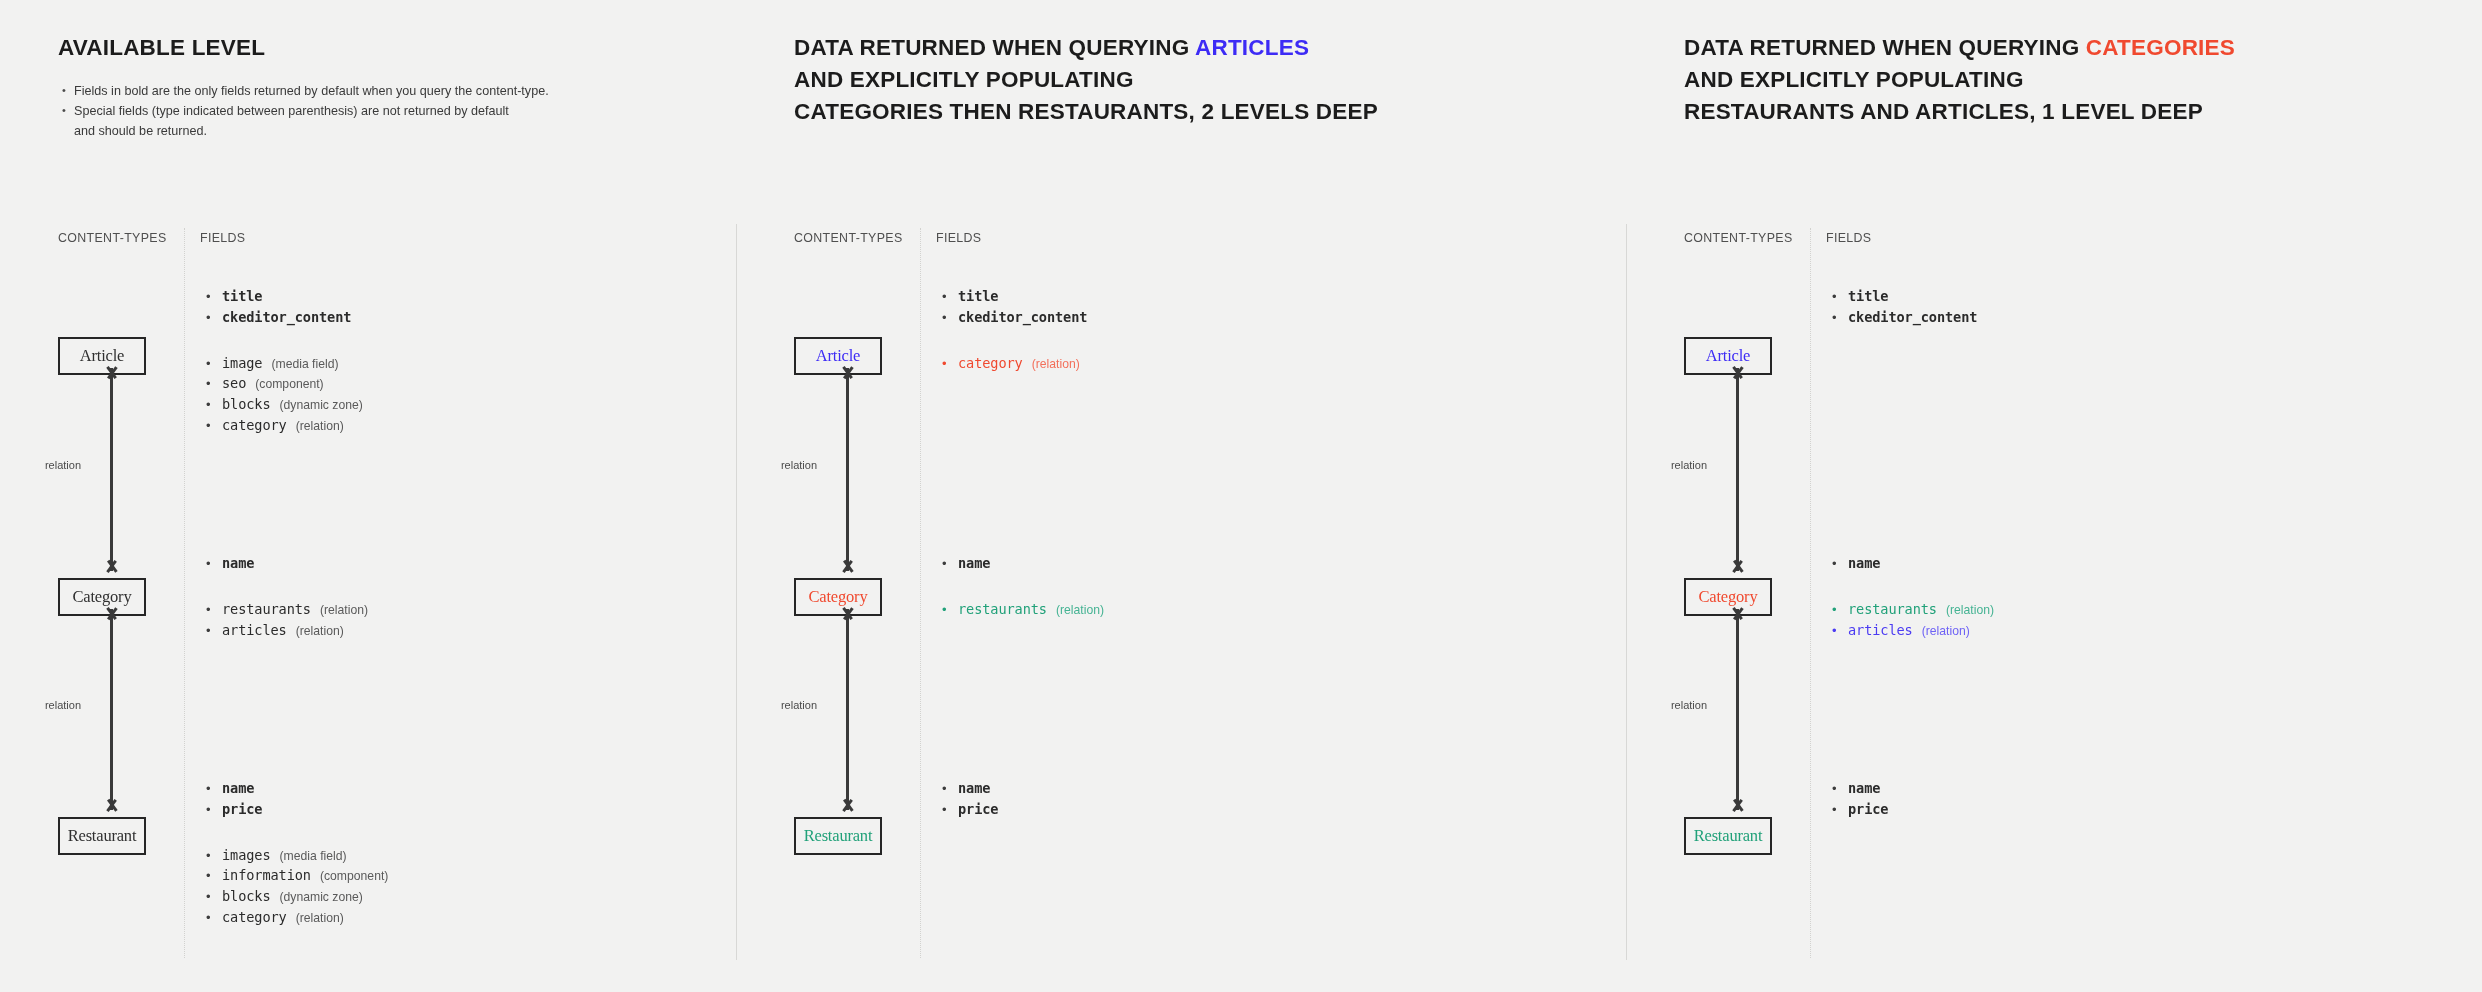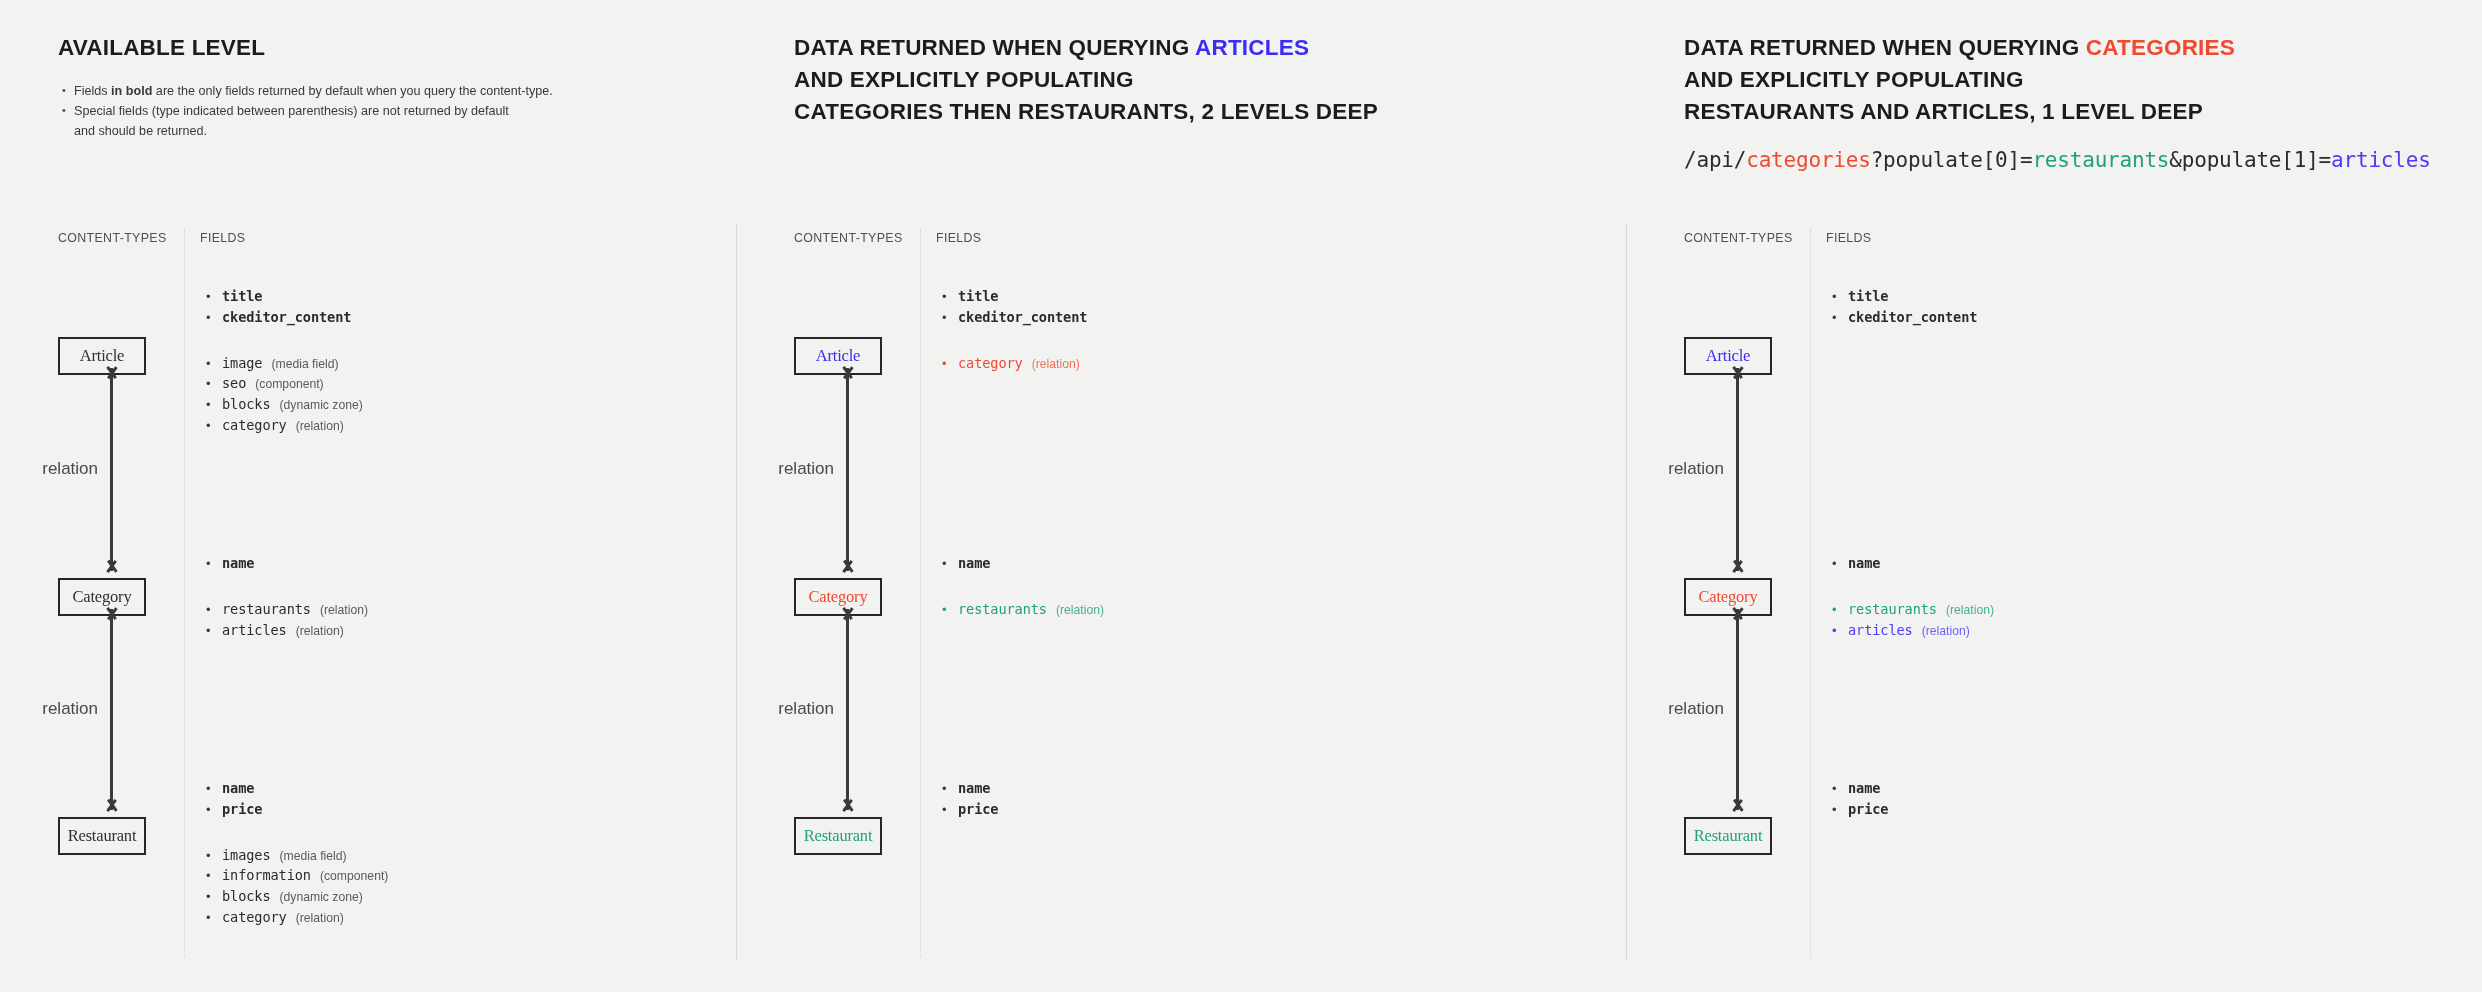--- a/index.html
+++ b/index.html
@@ -70,21 +70,21 @@
     line-height: 1.58;
     color: #3a3a3a;
   }
   .note-bullet {
     width: 12px;
     flex: 0 0 12px;
     font-size: 11px;
     line-height: 1.62;
     color: #4a4a4a;
   }
-  .note-text b { font-weight: 700; }
+  .note-text b { font-weight: 400; }
   .note-sub {
     padding-left: 12px;
     font-size: 12.6px;
     line-height: 1.58;
     color: #3a3a3a;
   }
 
   
   .url-line {
     position: absolute;
@@ -183,23 +183,23 @@
     height: 14px;
     background: #3a3a3a;
   }
   .arrow-up::before  { left: 3.5px;  top: -1px; transform: rotate(-36deg); transform-origin: top center; }
   .arrow-up::after   { left: 13px;   top: -1px; transform: rotate(36deg);  transform-origin: top center; }
   .arrow-down::before{ left: 3.5px;  bottom: -1px; transform: rotate(36deg); transform-origin: bottom center; }
   .arrow-down::after { left: 13px;   bottom: -1px; transform: rotate(-36deg); transform-origin: bottom center; }
 
   .rel-label {
     position: absolute;
-    font-size: 17px;
+    font-size: 11px;
     color: #4a4a4a;
-    text-align: right;
+    text-align: center;
     width: 70px;
     font-family: "Liberation Sans", sans-serif;
   }
   .rel-label.r1 { left: 28px; top: 459px; }
   .rel-label.r2 { left: 28px; top: 699px; }
 
   
   .fieldgroup {
     position: absolute;
     left: 206px;
@@ -432,21 +432,20 @@
           <span class="f-name bold">price</span>
         </div>
       </div>
   </section>
 
   <section class="panel" id="panel-2">
     <div class="heading">
       <h1><span>DATA RETURNED WHEN QUERYING </span><span class="hl-red">CATEGORIES</span><br><span>AND EXPLICITLY POPULATING</span><br><span>RESTAURANTS AND ARTICLES, 1 LEVEL DEEP</span></h1>
     </div>
 
-    <div class="url-line"><span class="">/api/</span><span class="u-red">categories</span><span class="">?populate[0]=</span><span class="u-green">restaurants</span><span class="">&amp;populate[1]=</span><span class="u-blue">articles</span></div>
 
     <div class="col-label col-ct">CONTENT-TYPES</div>
     <div class="col-label col-fd">FIELDS</div>
     <div class="dotted-divider"></div>
 
     <div class="graph">
       <div class="ebox b-article c-blue">Article</div>
       <div class="connector c1">
         <div class="conn-line"></div>
         <div class="arrow-up"></div>

